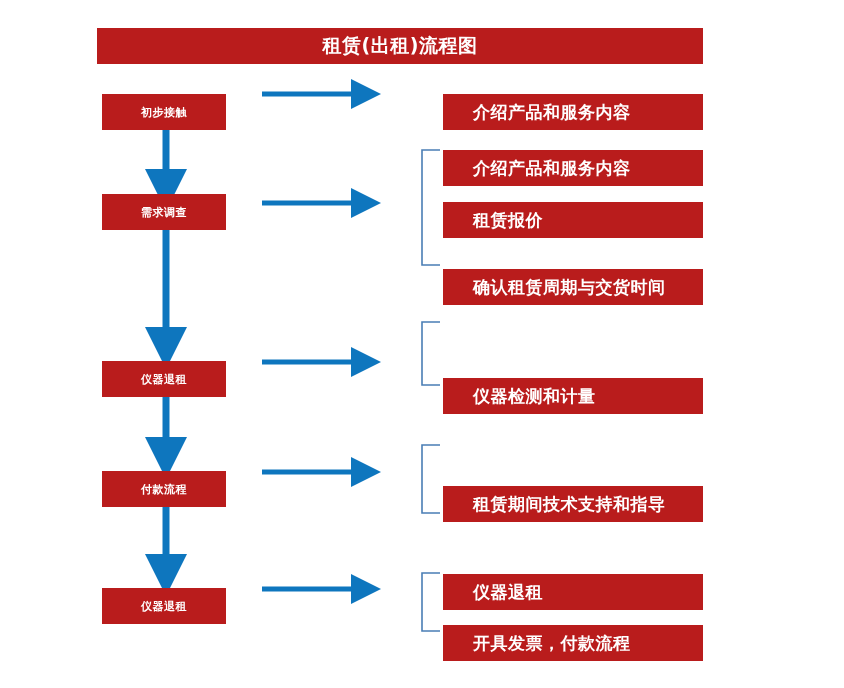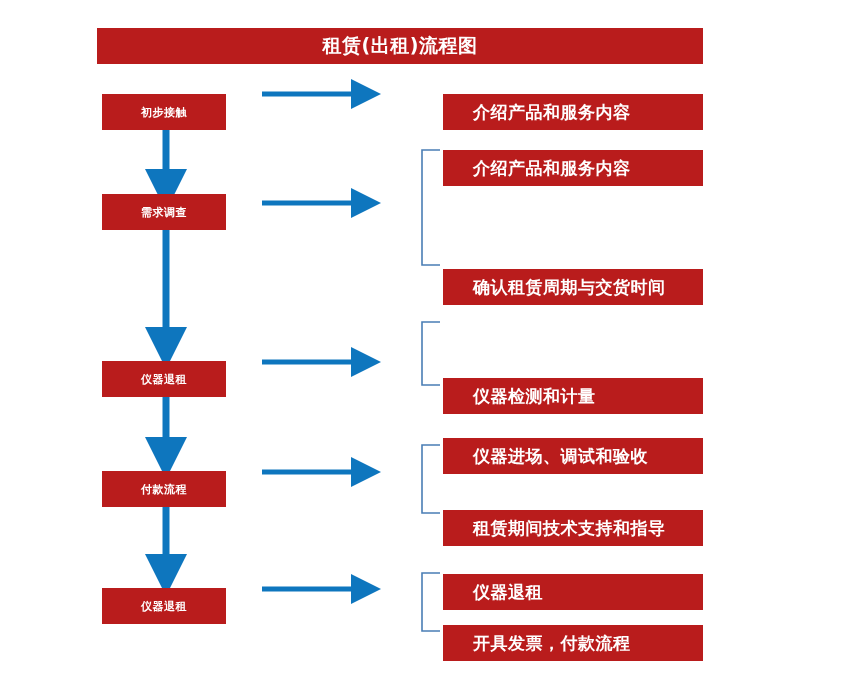--- a/index.html
+++ b/index.html
@@ -105,20 +105,20 @@
   </svg>
 
   <div class="node stage-node" style="top:78px">初步接触</div>
   <div class="node stage-node" style="top:178px">需求调查</div>
   <div class="node stage-node" style="top:345px">仪器退租</div>
   <div class="node stage-node" style="top:455px">付款流程</div>
   <div class="node stage-node" style="top:572px">仪器退租</div>
 
   <div class="node detail-node" style="top:78px">介绍产品和服务内容</div>
   <div class="node detail-node" style="top:134px">介绍产品和服务内容</div>
+  <div class="node detail-node" style="top:186px">租赁报价</div>
   <div class="node detail-node" style="top:253px">确认租赁周期与交货时间</div>
   <div class="node detail-node" style="top:362px">仪器检测和计量</div>
-  <div class="node detail-node" style="top:422px">仪器进场、调试和验收</div>
-  <div class="node detail-node" style="top:494px">租赁期间技术支持和指导</div>
+  <div class="node detail-node" style="top:470px">租赁期间技术支持和指导</div>
   <div class="node detail-node" style="top:609px">开具发票，付款流程</div>
   <div class="node detail-node" style="top:558px">仪器退租</div>
 
 </div>
 
 </body></html>

